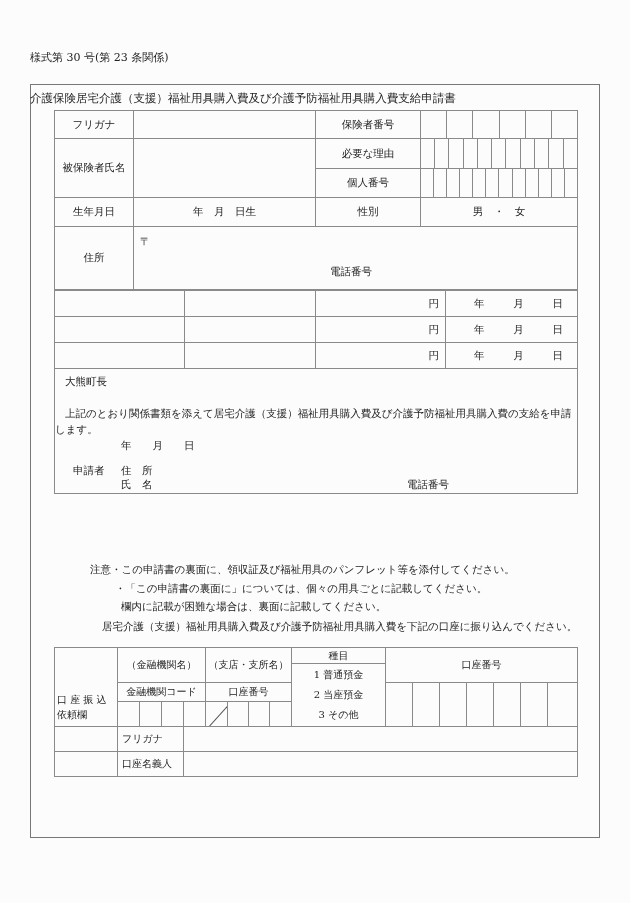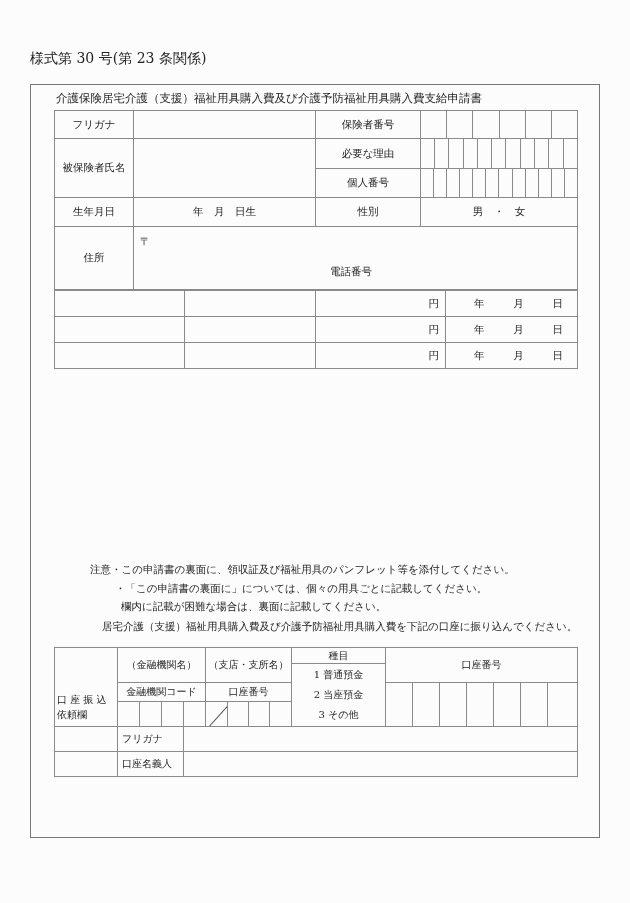--- a/index.html
+++ b/index.html
@@ -1,21 +1,21 @@
 <!DOCTYPE html>
 <html><head>
 <meta charset="utf-8">
 <style>
   html, body { margin:0; padding:0; background:#fcfcfc; }
   body { width:630px; height:903px; position:relative; overflow:hidden;
          font-family:"DejaVu Serif", "Liberation Serif", serif; color:#222; }
   .abs { position:absolute; }
-  .form-no { left:30px; top:50px; font-size:14px; }
+  .form-no { left:30px; top:50px; font-size:11px; }
   .frame { left:30px; top:84px; width:570px; height:754px; border:1px solid #777; box-sizing:border-box; }
-  .title { left:30px; top:91px; width:478px; text-align:center; font-size:11.5px; }
+  .title { left:30px; top:91px; width:478px; text-align:left; font-size:11.5px; }
   table { border-collapse:collapse; position:absolute; table-layout:fixed; }
   td { border:1px solid #8a8a8a; padding:0; font-size:10.5px; text-align:center; vertical-align:middle; }
   .main { left:54px; top:110px; width:523px; }
   .digits { display:flex; width:100%; height:100%; }
   .digits span { flex:1; border-left:1px solid #8a8a8a; height:100%; display:block; }
   .notice { font-size:10.5px; }
   .bank { left:54px; top:647px; width:523px; }
   .bank td { font-size:10px; }
   .left { text-align:left; padding-left:6px; }
   .right { text-align:right; padding-right:6px; }
@@ -146,20 +146,31 @@
     <td></td>
     <td class="right"><span>円</span></td>
     <td>
           <div style="display:flex;justify-content:space-between;padding:0 14px 0 28px">
             <span>年</span>
             <span>月</span>
             <span>日</span>
           </div>
         </td>
   </tr>
+  <tr style="height:125px">
+    <td colspan="5" style="text-align:left;vertical-align:top;position:relative">
+      <div style="position:absolute;left:10px;top:6px">大熊町長</div>
+      <div style="position:absolute;left:0;top:36px;width:520px;text-indent:10px;line-height:16px">上記のとおり関係書類を添えて居宅介護（支援）福祉用具購入費及び介護予防福祉用具購入費の支給を申請します。</div>
+      <div style="position:absolute;left:66px;top:70px">年　　月　　日</div>
+      <div style="position:absolute;left:18px;top:95px">申請者</div>
+      <div style="position:absolute;left:66px;top:95px">住　所</div>
+      <div style="position:absolute;left:66px;top:109px">氏　名</div>
+      <div style="position:absolute;left:352px;top:109px">電話番号</div>
+    </td>
+  </tr>
 </tbody>
   </table>
 
 <div class="abs notice" style="left:90px;top:563px">注意・この申請書の裏面に、領収証及び福祉用具のパンフレット等を添付してください。</div>
 <div class="abs notice" style="left:115px;top:582px">・「この申請書の裏面に」については、個々の用具ごとに記載してください。</div>
 <div class="abs notice" style="left:121px;top:600px">欄内に記載が困難な場合は、裏面に記載してください。</div>
 <div class="abs notice" style="left:82px;top:618px;width:520px;text-indent:20px;line-height:16px;margin-left:-20px;padding-left:20px">居宅介護（支援）福祉用具購入費及び介護予防福祉用具購入費を下記の口座に振り込んでください。</div>
 
 <table class="bank">
   <colgroup>

